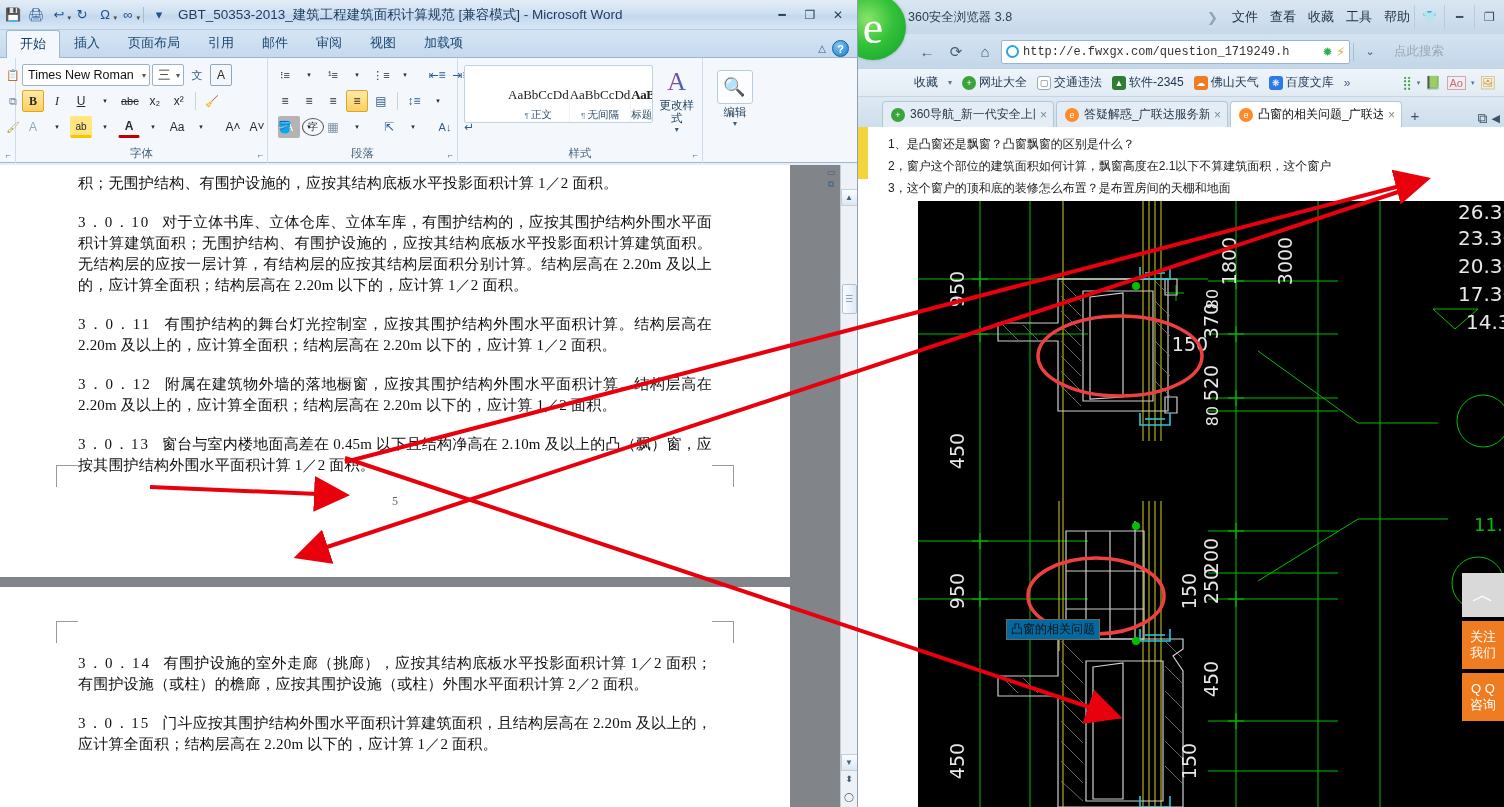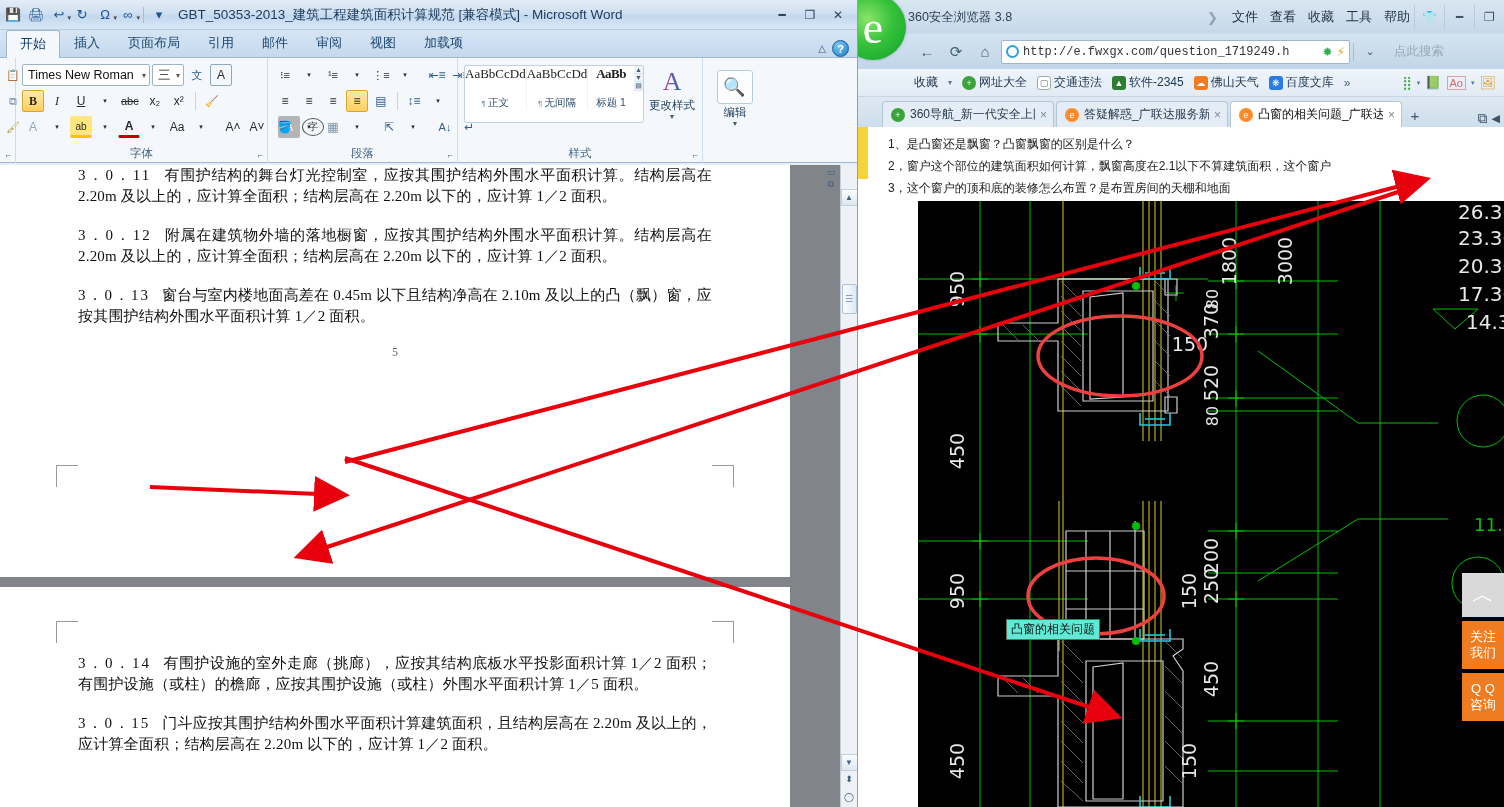--- a/index.html
+++ b/index.html
@@ -84,30 +84,30 @@
   .ctl.sel { background: linear-gradient(to bottom,#ffe9a8,#ffcf5e); border-color: #d9a62b; }
   .combo {
     height: 22px; border: 1px solid #9bb3c9; background: #fff; display: flex; align-items: center;
     padding: 0 3px 0 5px; font-size: 12.5px; color: #111; border-radius: 2px;
   }
   .combo .cv { white-space: nowrap; overflow: hidden; }
   .combo .carrow { margin-left: auto; padding-left: 6px; font-size: 8px; color: #555; }
   .tiny-sep { width: 1px; height: 18px; background: #c3d4e3; margin: 0 3px; }
 
   .stylebox {
-    border: 1px solid #c0d2e2; background: #fff; height: 58px; display: flex; align-items: flex-start;
-    border-radius: 2px; overflow: hidden;
+    border: 1px solid #c0d2e2; background: #fff; height: 58px; display: flex; align-items: flex-end;
+    border-radius: 2px; overflow: hidden; padding-left: 43px;
   }
   .stylecell {
     width: 72px; display: flex; flex-direction: column; align-items: center; justify-content: center;
     border-right: 1px solid #eef3f8;
   }
   .stylecell .sample { font-size: 13px; color: #222; font-family: "Liberation Serif", serif; }
   .stylecell .sample.big { font-size: 13px; font-weight: bold; letter-spacing: -0.5px; }
-  .stylecell .sname { font-size: 10.5px; color: #2e4d6b; margin-top: 14px; }
+  .stylecell .sname { font-size: 10.5px; color: #2e4d6b; margin-top: 5px; }
   .stylecell .sname::before { content: "¶ "; font-size: 8px; color: #7a93ab; }
   .stylecell .sname.nopara::before { content: ""; }
   .stylescroll { width: 15px; display: flex; flex-direction: column; background: #eef4fa; }
   .stylescroll div {
     flex: 1; display: flex; align-items: center; justify-content: center;
     font-size: 7px; color: #46617c; border-bottom: 1px solid #dbe6f0;
   }
   .bigbtn {
     width: 62px; height: 72px; display: flex; flex-direction: column; align-items: center;
     justify-content: flex-start; padding-top: 2px; font-size: 11.5px; color: #24425f;
@@ -228,21 +228,21 @@
   .b-content { position: relative; height: calc(807px - 34px - 35px - 28px - 30px); background: #fff; overflow: hidden; }
   .q-list { padding: 6px 0 18px 30px; font-size: 12px; color: #222; line-height: 22px; }
   .q-list div { white-space: nowrap; overflow: hidden; }
   .side-yellow { position: absolute; left: 0; top: 0; width: 10px; height: 52px; background: #f5d33a; }
 
   .imgwrap { position: absolute; left: 60px; right: 0; top: 74px; bottom: 0; background: #000; overflow: hidden; }
 
   .cad { position: absolute; inset: 0; }
   .cad line, .cad path, .cad rect, .cad circle, .cad ellipse, .cad polyline, .cad polygon { vector-effect: non-scaling-stroke; }
   .cadtip {
-    position: absolute; left: 88px; top: 418px; background: #5eead4; border: 1px solid #6a6a5a;
+    position: absolute; left: 88px; top: 418px; background: #0369a1; border: 1px solid #6a6a5a;
     font-size: 12px; color: #111; padding: 1px 4px; z-index: 8; white-space: nowrap;
   }
 
   .float-side { position: absolute; right: 0; z-index: 9; }
   .fs-top { top: 372px; width: 42px; height: 44px; background: #d9d9d9; color: #fff; display: flex; align-items: center; justify-content: center; font-size: 22px; }
   .fs-a { top: 420px; width: 42px; height: 48px; background: #f07c21; color: #fff; font-size: 13px; display: flex; flex-direction: column; align-items: center; justify-content: center; line-height: 16px; }
   .fs-b { top: 472px; width: 42px; height: 48px; background: #f07c21; color: #fff; font-size: 13px; display: flex; flex-direction: column; align-items: center; justify-content: center; line-height: 16px; }
 
   
   #arrows { position: absolute; inset: 0; pointer-events: none; z-index: 50; }
@@ -428,20 +428,27 @@
       </div>
     </div>
 
     <div class="docarea">
 
       <div class="page p1">
         <div class="pagebody">
           <div class="mk tl" style="left:56px;top:300px"></div>
           <div class="mk tr" style="right:56px;top:300px"></div>
 
+          <div class="para" style="padding-top:8px">
+            <span>积；无围护结构、有围护设施的，应按其结构底板水平投影面积计算 1／2 面积。</span>
+          </div>
+          <div class="para">
+            <span class="num">3．0．10</span>&nbsp;&nbsp;
+            <span>对于立体书库、立体仓库、立体车库，有围护结构的，应按其围护结构外围水平面积计算建筑面积；无围护结构、有围护设施的，应按其结构底板水平投影面积计算建筑面积。无结构层的应按一层计算，有结构层的应按其结构层面积分别计算。结构层高在 2.20m 及以上的，应计算全面积；结构层高在 2.20m 以下的，应计算 1／2 面积。</span>
+          </div>
           <div class="para">
             <span class="num">3．0．11</span>&nbsp;&nbsp;
             <span>有围护结构的舞台灯光控制室，应按其围护结构外围水平面积计算。结构层高在 2.20m 及以上的，应计算全面积；结构层高在 2.20m 以下的，应计算 1／2 面积。</span>
           </div>
           <div class="para">
             <span class="num">3．0．12</span>&nbsp;&nbsp;
             <span>附属在建筑物外墙的落地橱窗，应按其围护结构外围水平面积计算。结构层高在 2.20m 及以上的，应计算全面积；结构层高在 2.20m 以下的，应计算 1／2 面积。</span>
           </div>
           <div class="para">
             <span class="num">3．0．13</span>&nbsp;&nbsp;
@@ -450,21 +457,21 @@
           <div class="pagenum" style="margin-top:18px">5</div>
         </div>
       </div>
 
       <div class="page p2">
         <div class="pagebody">
           <div class="mk tl" style="left:56px;top:34px"></div>
           <div class="mk tr" style="right:56px;top:34px"></div>
           <div class="para" style="padding-top:66px">
             <span class="num">3．0．14</span>&nbsp;&nbsp;
-            <span>有围护设施的室外走廊（挑廊），应按其结构底板水平投影面积计算 1／2 面积；有围护设施（或柱）的檐廊，应按其围护设施（或柱）外围水平面积计算 1／5 面积。</span>
+            <span>有围护设施的室外走廊（挑廊），应按其结构底板水平投影面积计算 1／2 面积；有围护设施（或柱）的檐廊，应按其围护设施（或柱）外围水平面积计算 2／2 面积。</span>
           </div>
           <div class="para">
             <span class="num">3．0．15</span>&nbsp;&nbsp;
             <span>门斗应按其围护结构外围水平面积计算建筑面积，且结构层高在 2.20m 及以上的，应计算全面积；结构层高在 2.20m 以下的，应计算 1／2 面积。</span>
           </div>
         </div>
       </div>
     </div>
 
     <div class="ruler-marks">

